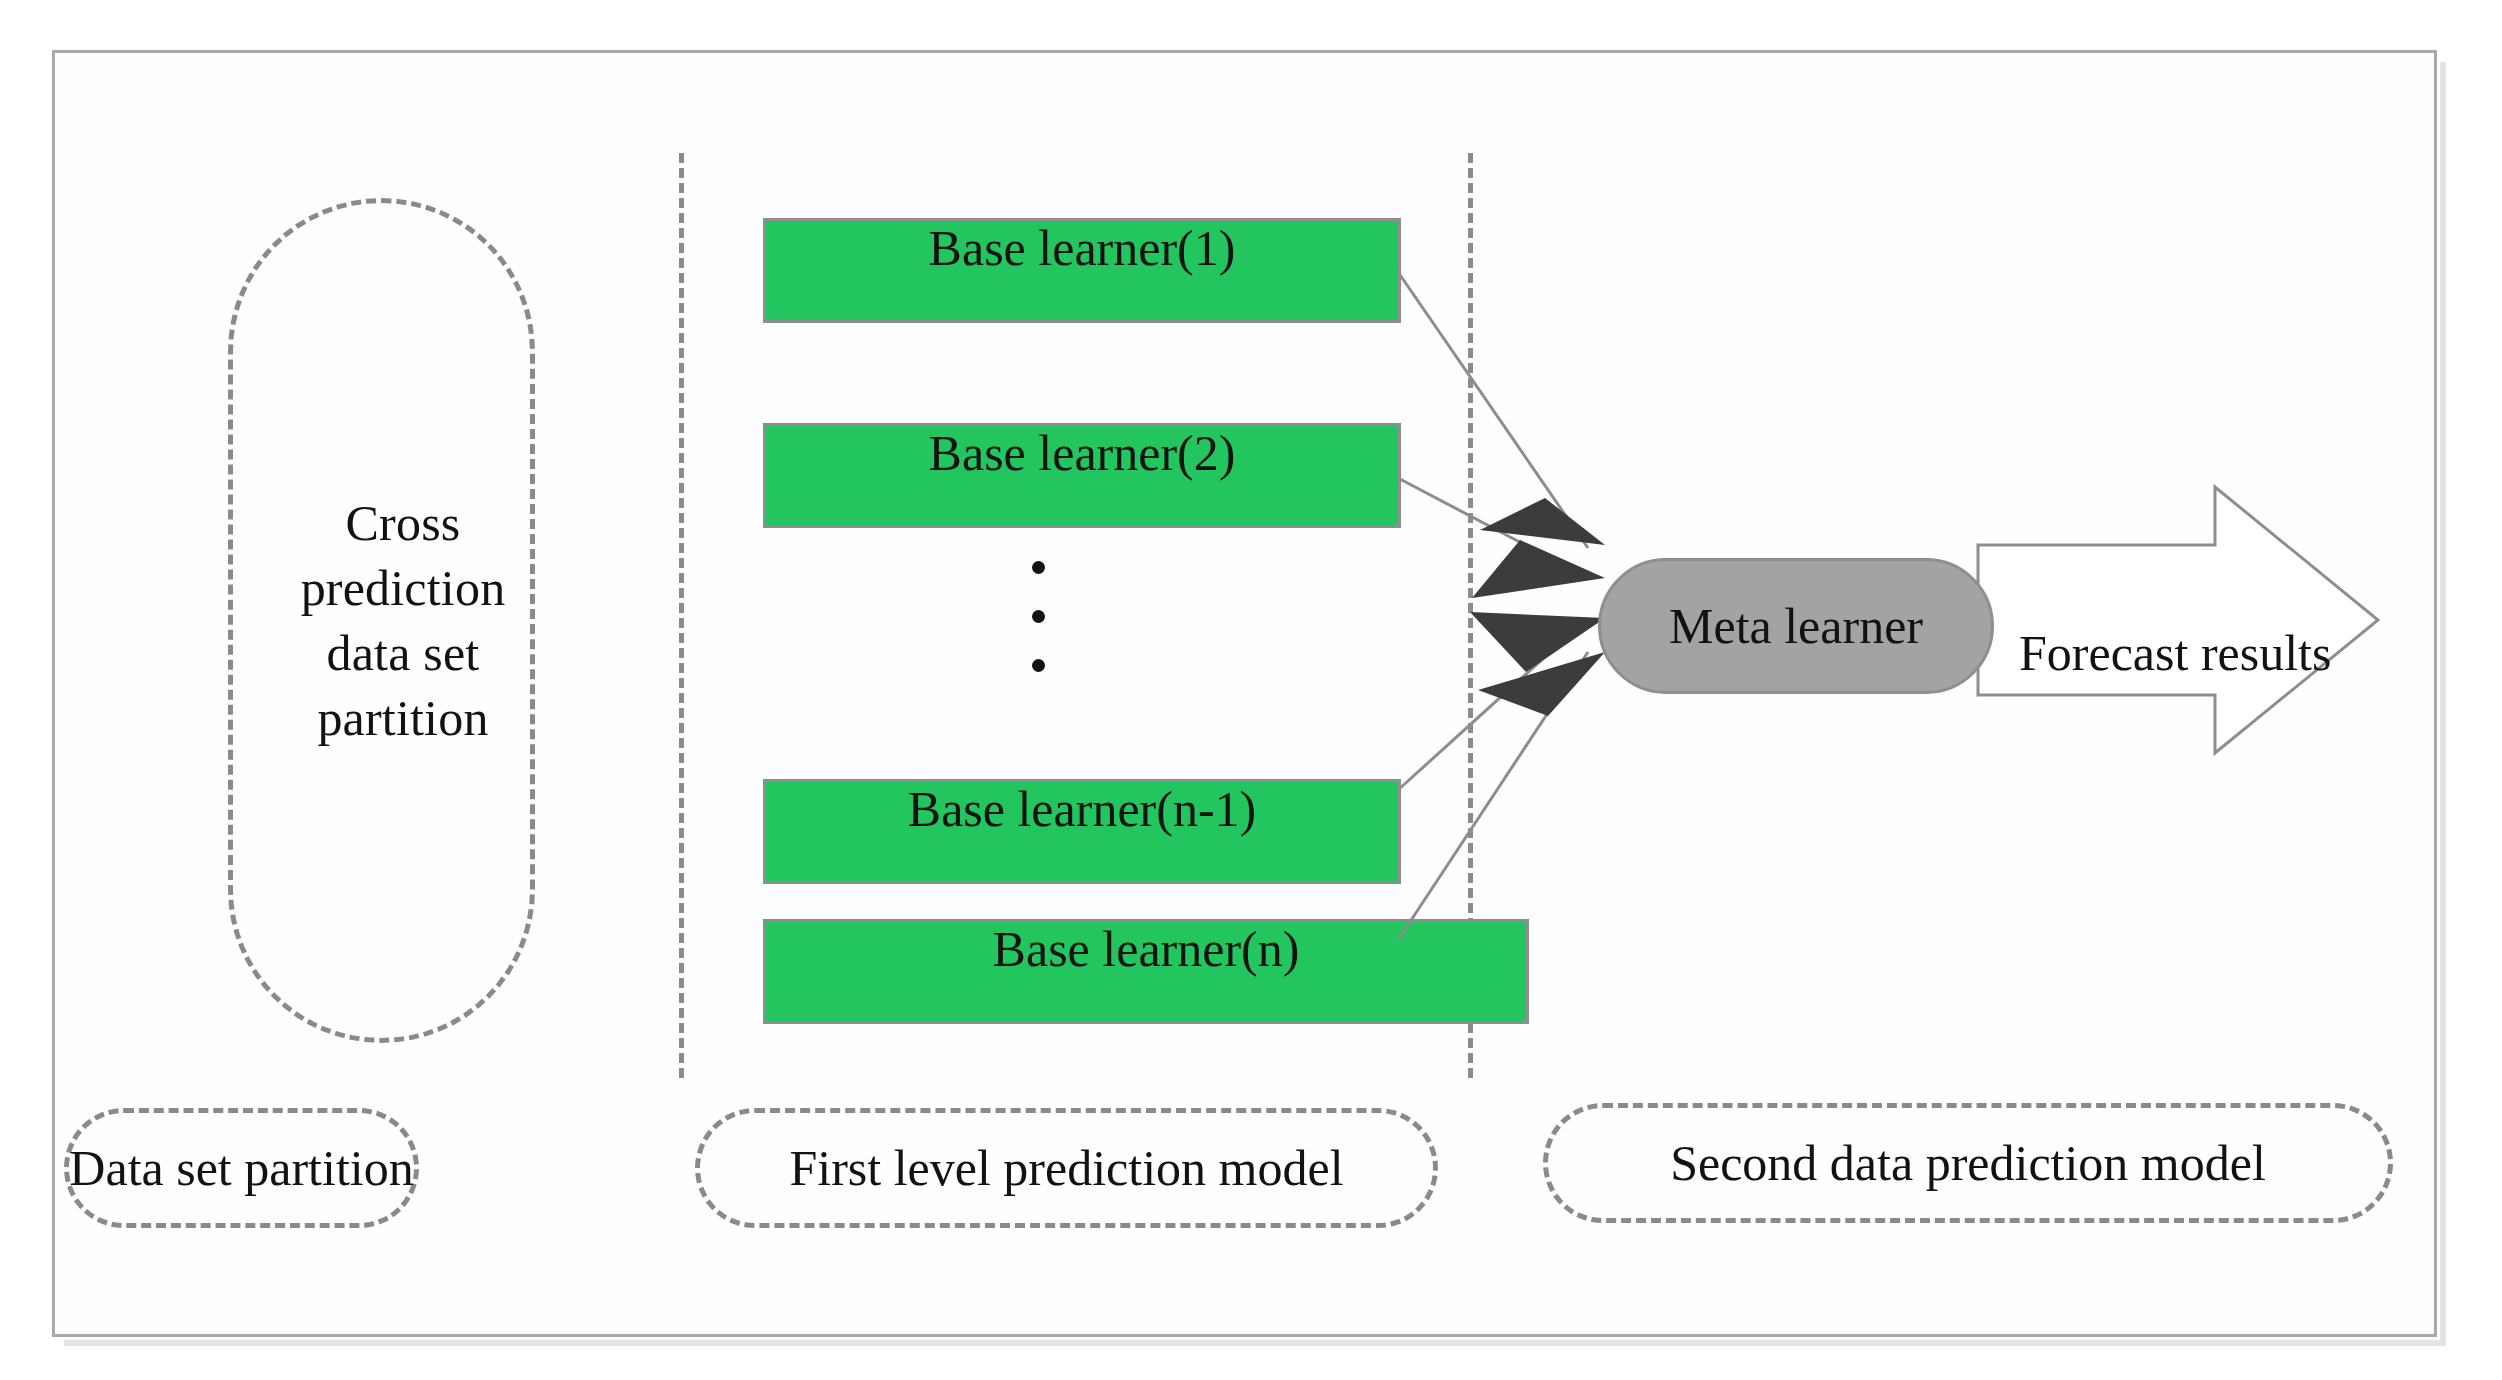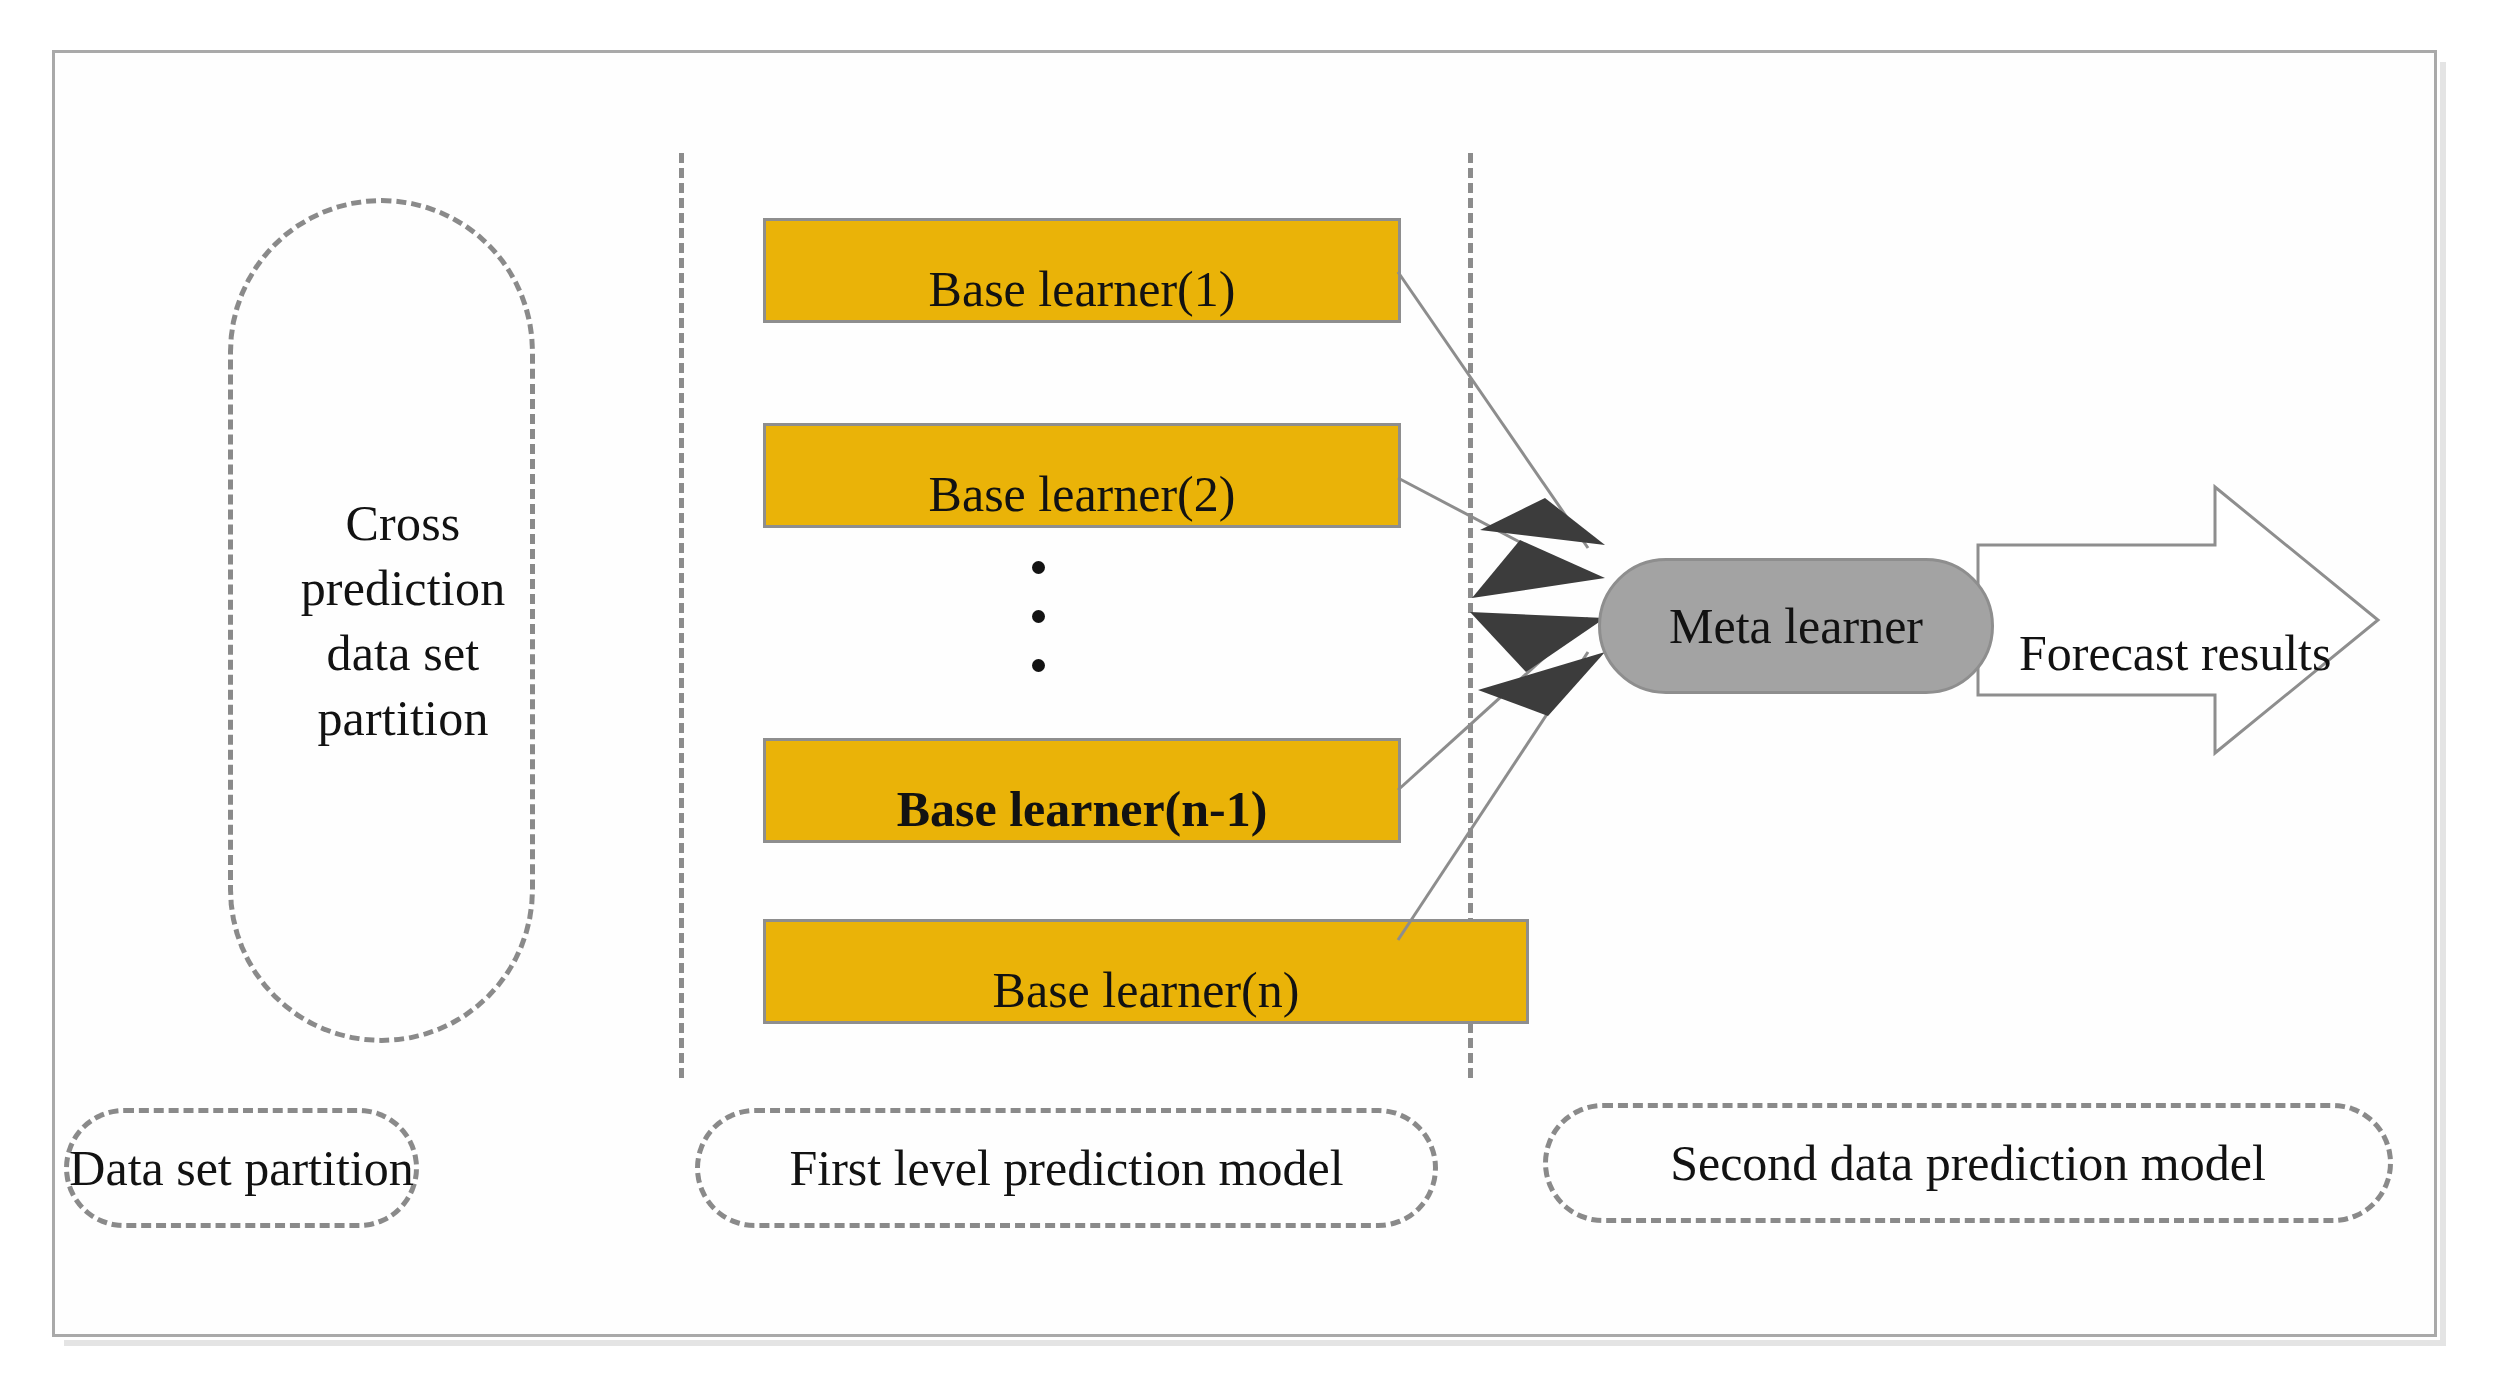--- a/index.html
+++ b/index.html
@@ -27,22 +27,22 @@
     background:transparent;
   }
   .capsule .cap-text{
     text-align:center;line-height:1.30;font-size:50px;color:#121212;
     letter-spacing:.2px;
     margin-left:43px;
   }
 
   
   .lbox{
-    position:absolute;border:3px solid #8e8e8e;background:#eab308;
-    box-sizing:border-box;display:flex;align-items:flex-end;justify-content:center;
+    position:absolute;border:3px solid #8e8e8e;background:#22c55e;
+    box-sizing:border-box;display:flex;align-items:flex-start;justify-content:center;
     font-size:50px;color:#121212;
   }
   .lbox span{display:block;transform:translateY(-2px);}
 
   
   .dots{position:absolute;display:flex;flex-direction:column;align-items:center;}
   .dots i{display:block;width:13px;height:13px;border-radius:50%;background:#131313;margin:18px 0;}
 
   
   .meta{
@@ -89,21 +89,21 @@
         <div>partition</div>
       </div>
     </div>
 
     <div class="lbox" style="left:708px;top:165px;width:638px;height:105px;">
       <span>Base learner(1)</span>
     </div>
     <div class="lbox" style="left:708px;top:370px;width:638px;height:105px;">
       <span>Base learner(2)</span>
     </div>
-    <div class="lbox" style="left:708px;top:685px;width:638px;height:105px;font-weight:bold;">
+    <div class="lbox" style="left:708px;top:726px;width:638px;height:105px;">
       <span>Base learner(n-1)</span>
     </div>
     <div class="lbox" style="left:708px;top:866px;width:766px;height:105px;">
       <span>Base learner(n)</span>
     </div>
 
     <div class="dots" style="left:977px;top:490px;">
       <i></i>
       <i></i>
       <i></i>

